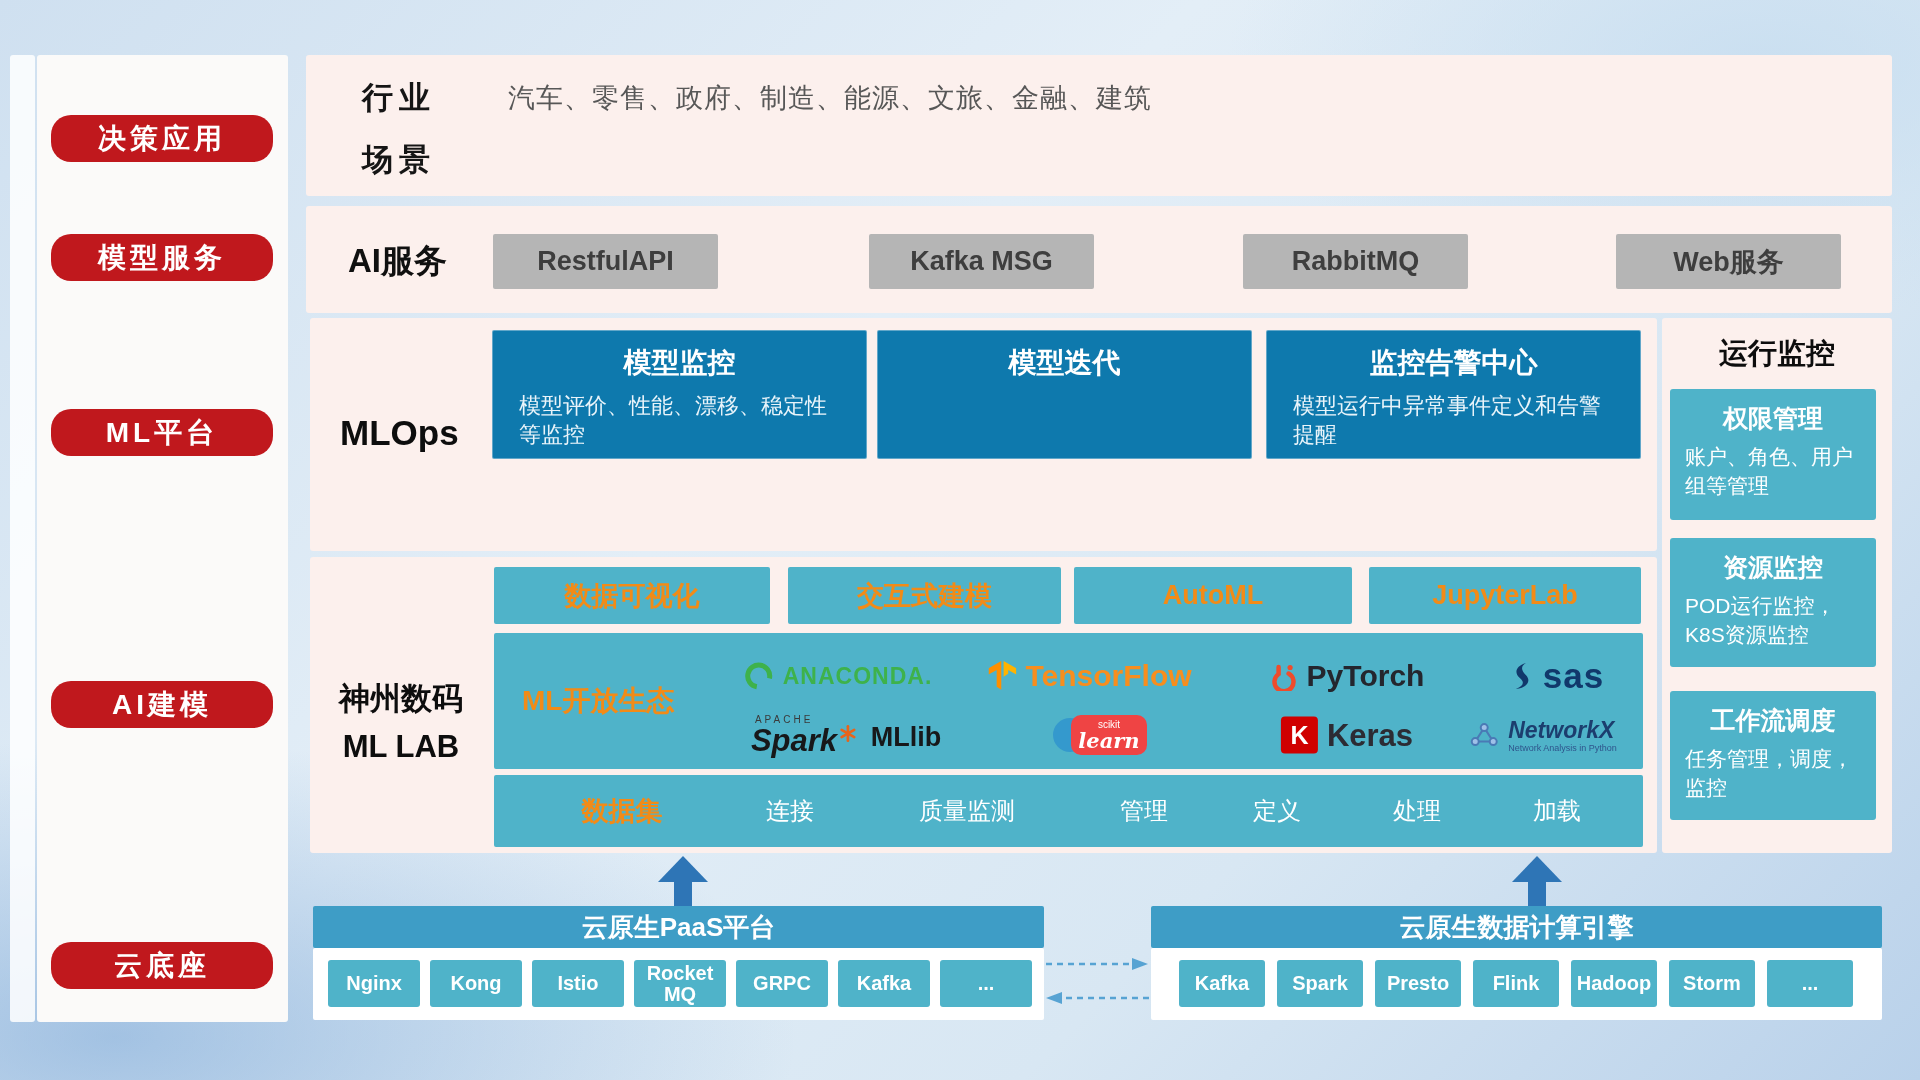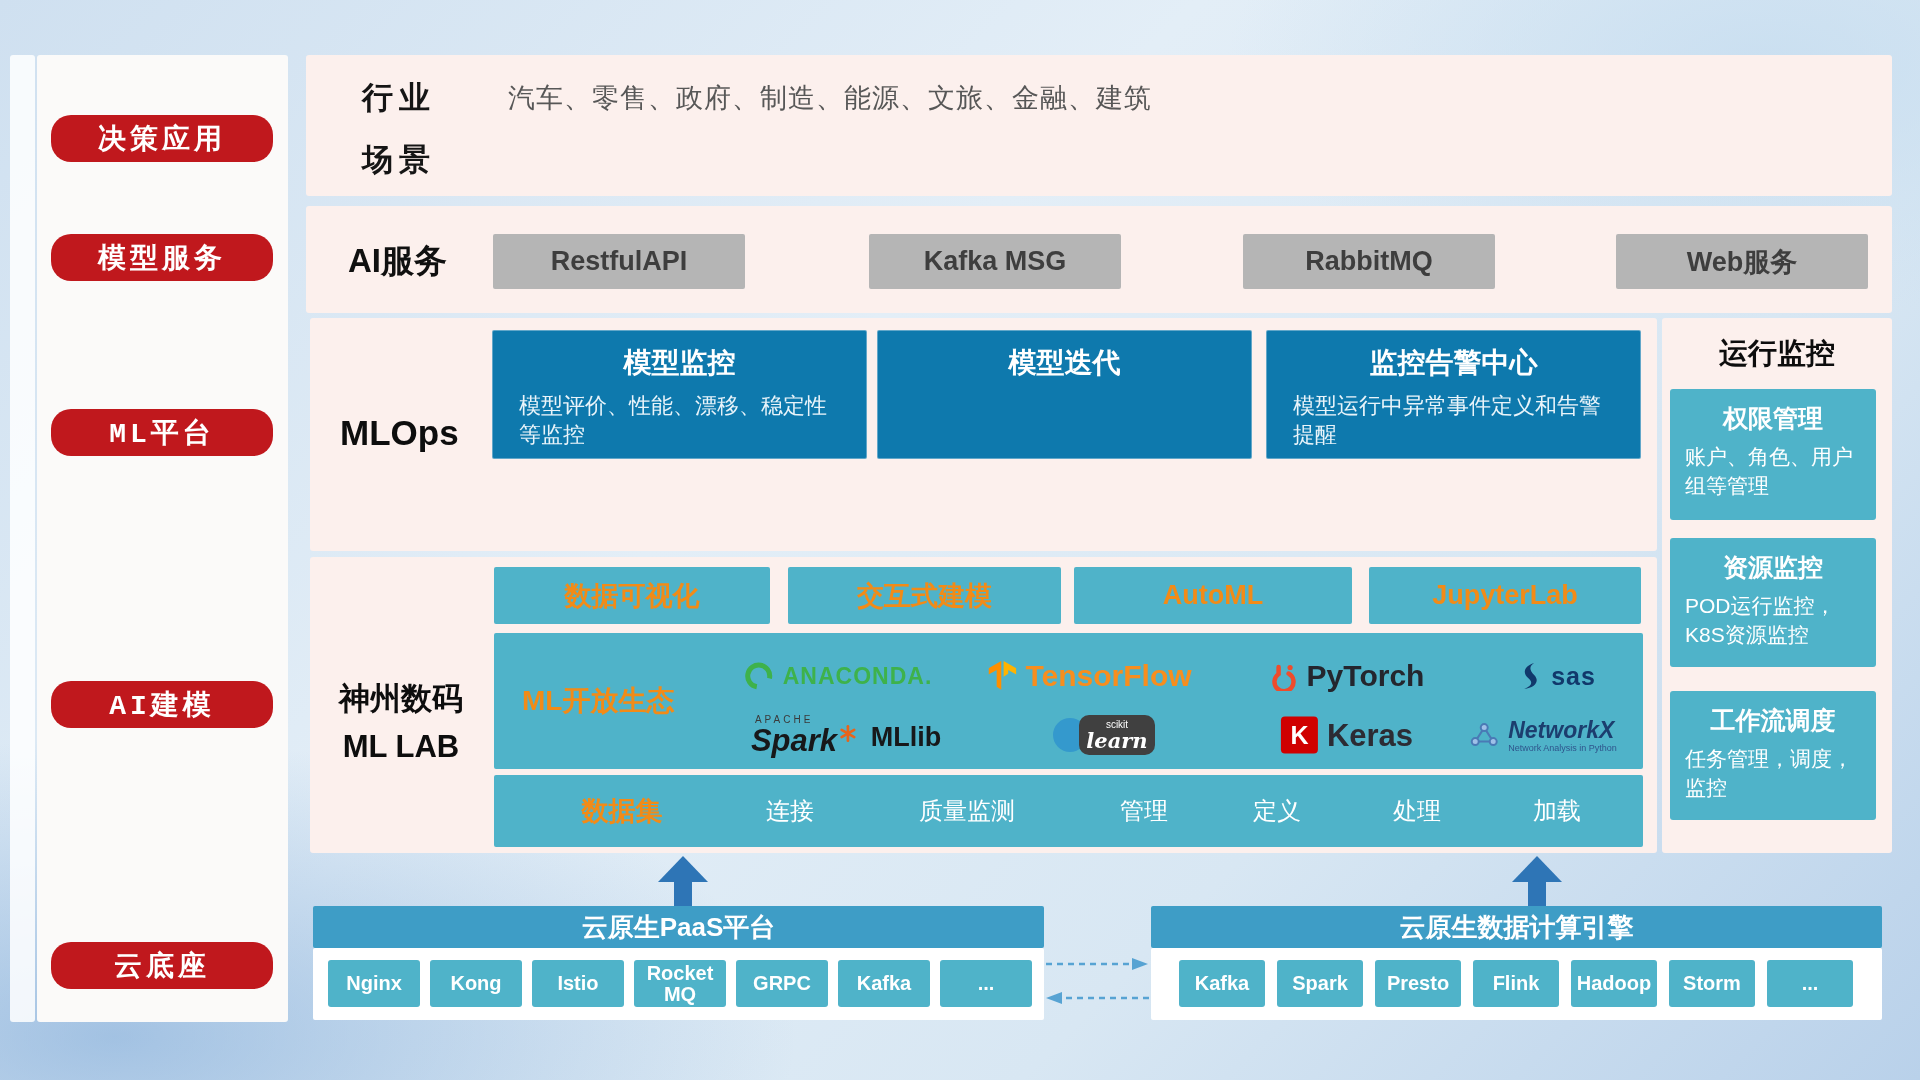--- a/index.html
+++ b/index.html
@@ -7,34 +7,34 @@
   .canvas { position: relative; width: 1920px; height: 1080px; overflow: hidden;
     background:
       radial-gradient(1100px 480px at 6% 96%, rgba(110,158,210,.55), rgba(110,158,210,0) 62%),
       radial-gradient(900px 420px at 92% 6%, rgba(200,222,240,.9), rgba(200,222,240,0) 60%),
       linear-gradient(135deg, #cfe0f0 0%, #e3eef7 40%, #d8e7f3 70%, #b9d1ea 100%);
   }
   .strip { position: absolute; left: 10px; top: 55px; width: 25px; height: 967px; background: rgba(255,255,255,.85); border-radius: 3px; }
   .sidebar { position: absolute; left: 37px; top: 55px; width: 251px; height: 967px; background: #fbfaf9; border-radius: 3px; }
   .side-btn { position: absolute; left: 14px; width: 222px; height: 47px; border-radius: 20px;
     background: var(--red, #c0181d); color: #fff; font-size: 28px; font-weight: bold; letter-spacing: 4px;
-    display: flex; align-items: center; justify-content: center; font-family: Liberation Mono, monospace; }
+    display: flex; align-items: center; justify-content: center; }
 
   .panel { position: absolute; background: var(--panel_pink, #fcf0ed); border-radius: 3px; }
   .panel-apps    { left: 306px; top: 55px;  width: 1586px; height: 141px; }
   .panel-ai      { left: 306px; top: 206px; width: 1586px; height: 107px; }
   .panel-mlops   { left: 310px; top: 318px; width: 1347px; height: 233px; }
   .panel-mllab   { left: 310px; top: 557px; width: 1347px; height: 296px; }
   .panel-monitor { left: 1662px; top: 318px; width: 230px; height: 535px; }
 
   .row-label { position: absolute; left: 56px; font-size: 31px; font-weight: bold; color: #151515; letter-spacing: 6px; }
   .row-text  { position: absolute; left: 202px; font-size: 27px; color: #575757; letter-spacing: 1px; }
 
   .ai-label { position: absolute; left: 42px; top: 33px; font-size: 33px; font-weight: bold; color: #101010; }
-  .gray-btn { position: absolute; top: 28px; width: 252px; height: 55px; background: var(--button_gray, #b5b5b5);
+  .gray-btn { position: absolute; top: 28px; width: 225px; height: 55px; background: var(--button_gray, #b5b5b5);
     color: #3e3e3e; font-size: 27px; font-weight: bold; display: flex; align-items: center; justify-content: center; border-radius: 2px; }
 
   .mlops-label { position: absolute; left: 30px; top: 95px; font-size: 35px; font-weight: bold; color: #0d0d0d; }
   .mlops-card { position: absolute; top: 12px; width: 375px; height: 129px; background: var(--deep_blue, #0e79ad);
     border-radius: 2px; color: #fff; border: 1px solid rgba(255,255,255,.35); }
   .mc-title { margin-top: 13px; text-align: center; font-size: 28px; font-weight: bold; }
   .mc-desc  { margin: 9px 26px 0; font-size: 22px; line-height: 1.32; color: #e9f4fa; }
   .cicd-bar { position: absolute; left: 182px; top: 147px; width: 1149px; height: 80px; background: var(--deep_blue, #0e79ad); border-radius: 2px; }
   .cicd-label { position: absolute; left: 77px; top: 50%; transform: translate(-50%,-50%); font-size: 37px; font-weight: bold; color: #fff; letter-spacing: 1px; }
   .cicd-item { position: absolute; top: 50%; transform: translate(-50%,-50%); font-size: 24px; font-weight: bold; color: #fff; line-height: 1.15; }
@@ -62,35 +62,35 @@
   .bar-header { position: absolute; top: 906px; width: 731px; height: 42px; background: var(--bar_blue, #3e9dc6);
     color: #fff; font-size: 26px; font-weight: bold; display: flex; align-items: center; justify-content: center; border-radius: 2px; }
   .chip-strip { position: absolute; top: 948px; width: 731px; height: 72px; background: #ffffff; border-radius: 2px; }
   .chip { position: absolute; top: 12px; height: 47px; background: var(--teal, #4fb3c9); color: #fff; font-size: 20px; font-weight: bold;
     display: flex; align-items: center; justify-content: center; text-align: center; border-radius: 3px; line-height: 1.05;
     word-break: break-all; padding: 0 5px; }
 
   .ana-text { font-size: 23px; font-weight: bold; color: #3eb24b; letter-spacing: 1px; }
   .tf-text  { font-size: 30px; font-weight: bold; color: #f78e1e; }
   .pt-text  { font-size: 30px; font-weight: bold; color: #24262e; }
-  .sas-text { font-size: 25px; font-weight: bold; color: #11386b; letter-spacing: 1px; }
+  .sas-text { font-size: 35px; font-weight: bold; color: #11386b; letter-spacing: 1px; }
   .spark-col { display: flex; flex-direction: column; align-items: flex-start; line-height: 1; }
   .apache-text { font-size: 10px; color: #3a3a3a; letter-spacing: 3px; margin-left: 4px; }
   .spark-row { display: flex; align-items: flex-start; gap: 2px; }
   .spark-text { font-size: 31px; font-weight: bold; font-style: italic; color: #17181a; }
   .mllib-text { font-size: 27px; font-weight: bold; color: #17181a; }
   .keras-box { width: 37px; height: 37px; background: #d00000; border-radius: 4px; color: #fff;
     display: flex; align-items: center; justify-content: center; font-size: 25px; font-weight: bold; }
   .keras-text { font-size: 31px; font-weight: bold; color: #2c2c34; }
   .nx-col { display: flex; flex-direction: column; line-height: 1.15; }
   .nx-text { font-size: 23px; font-weight: bold; color: #1c3e6e; font-style: italic; }
   .nx-sub { font-size: 9px; color: #2f558c; }
   .sk-wrap { position: relative; width: 98px; height: 40px; }
   .sk-circle { position: absolute; left: 0; top: 3px; width: 34px; height: 34px; border-radius: 50%; background: #3499cd; }
-  .sk-pill { position: absolute; left: 26px; top: 0; width: 76px; height: 40px; background: #404040; border-radius: 10px;
+  .sk-pill { position: absolute; left: 18px; top: 0; width: 76px; height: 40px; background: #ef4444; border-radius: 10px;
     display: flex; flex-direction: column; align-items: center; justify-content: center; line-height: 1; }
   .sk-top { font-size: 10px; color: #fff; }
   .sk-main { font-size: 21px; color: #fff; font-weight: bold; font-style: italic; font-family: "DejaVu Serif", serif; }
 </style>
 </head>
 <body>
 
 <div class="canvas">
 
   <div class="strip"></div>

